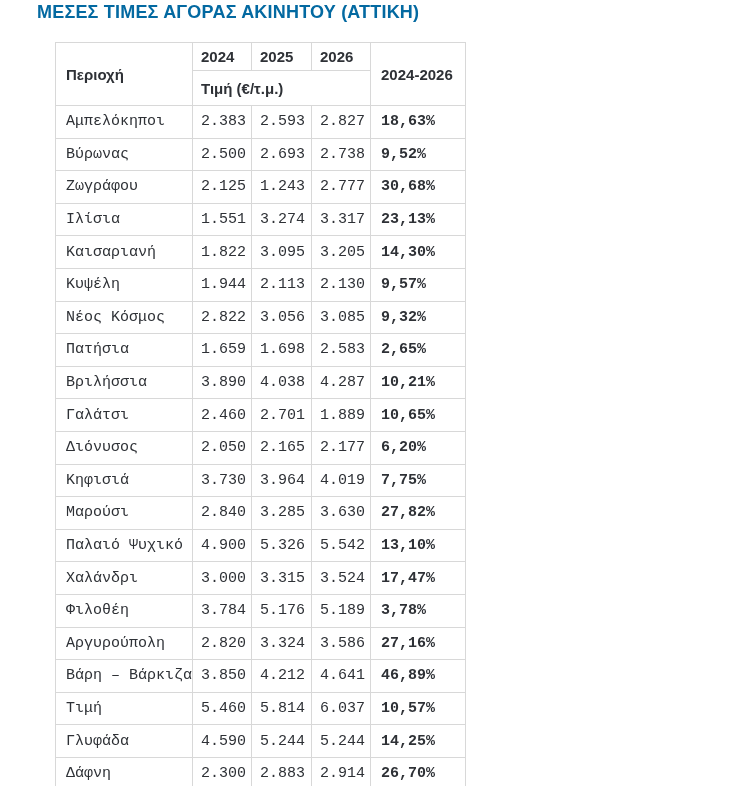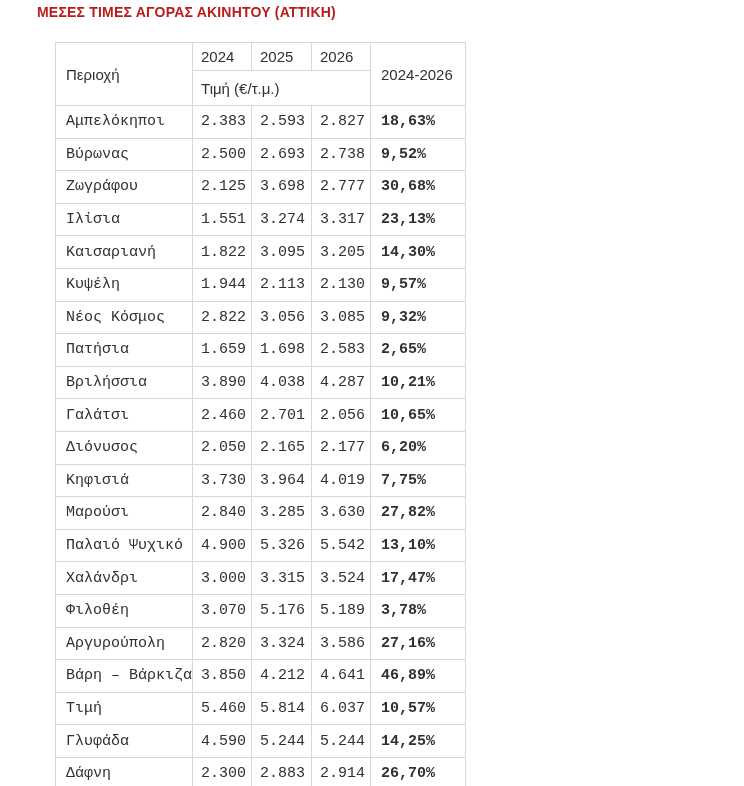--- a/index.html
+++ b/index.html
@@ -13,24 +13,24 @@
     overflow: hidden;
     position: relative;
     font-family: "Liberation Sans", sans-serif;
     color: #2e3136;
   }
   .page-title {
     position: absolute;
     left: 37px;
     top: 1px;
     margin: 0;
-    font-size: 14px;
+    font-size: 18px;
     line-height: 22px;
     font-weight: 700;
-    color: #b91c1c;
+    color: #0369a1;
     letter-spacing: 0.2px;
     white-space: nowrap;
   }
   table.price-table {
     position: absolute;
     left: 55px;
     top: 42px;
     border-collapse: collapse;
     table-layout: fixed;
     background: #ffffff;
@@ -48,21 +48,21 @@
   }
   .price-table col.c-region { width: 122px; }
   .price-table col.c-year   { width: 59px; }
   .price-table col.c-year2  { width: 60px; }
   .price-table col.c-range  { width: 95px; }
 
   .price-table thead tr.r-years { height: 28px; }
   .price-table thead tr.r-unit  { height: 35px; }
   .price-table tbody tr         { height: 32.6px; font-family: Liberation Mono, monospace; }
 
-  .price-table th { font-weight: 400; }
+  .price-table th { font-weight: 700; }
   .price-table .pad-lg { padding-left: 10px; }
   .price-table .pad-sm { padding-left: 8px; }
 
   .price-table td.cell-change { font-weight: 700; }
 </style>
 </head>
 <body>
 
 <h1 class="page-title">ΜΕΣΕΣ ΤΙΜΕΣ ΑΓΟΡΑΣ ΑΚΙΝΗΤΟΥ (ΑΤΤΙΚΗ)</h1>
 
@@ -100,21 +100,21 @@
         <td class="pad-lg cell-region">Βύρωνας</td>
         <td class="pad-sm cell-num">2.500</td>
         <td class="pad-sm cell-num">2.693</td>
         <td class="pad-sm cell-num">2.738</td>
         <td class="pad-lg cell-change">9,52%</td>
       </tr>
 
       <tr>
         <td class="pad-lg cell-region">Ζωγράφου</td>
         <td class="pad-sm cell-num">2.125</td>
-        <td class="pad-sm cell-num">3.698</td>
+        <td class="pad-sm cell-num">1.243</td>
         <td class="pad-sm cell-num">2.777</td>
         <td class="pad-lg cell-change">30,68%</td>
       </tr>
 
       <tr>
         <td class="pad-lg cell-region">Ιλίσια</td>
         <td class="pad-sm cell-num">1.551</td>
         <td class="pad-sm cell-num">3.274</td>
         <td class="pad-sm cell-num">3.317</td>
         <td class="pad-lg cell-change">23,13%</td>
@@ -157,21 +157,21 @@
         <td class="pad-sm cell-num">3.890</td>
         <td class="pad-sm cell-num">4.038</td>
         <td class="pad-sm cell-num">4.287</td>
         <td class="pad-lg cell-change">10,21%</td>
       </tr>
 
       <tr>
         <td class="pad-lg cell-region">Γαλάτσι</td>
         <td class="pad-sm cell-num">2.460</td>
         <td class="pad-sm cell-num">2.701</td>
-        <td class="pad-sm cell-num">2.056</td>
+        <td class="pad-sm cell-num">1.889</td>
         <td class="pad-lg cell-change">10,65%</td>
       </tr>
 
       <tr>
         <td class="pad-lg cell-region">Διόνυσος</td>
         <td class="pad-sm cell-num">2.050</td>
         <td class="pad-sm cell-num">2.165</td>
         <td class="pad-sm cell-num">2.177</td>
         <td class="pad-lg cell-change">6,20%</td>
       </tr>
@@ -203,21 +203,21 @@
       <tr>
         <td class="pad-lg cell-region">Χαλάνδρι</td>
         <td class="pad-sm cell-num">3.000</td>
         <td class="pad-sm cell-num">3.315</td>
         <td class="pad-sm cell-num">3.524</td>
         <td class="pad-lg cell-change">17,47%</td>
       </tr>
 
       <tr>
         <td class="pad-lg cell-region">Φιλοθέη</td>
-        <td class="pad-sm cell-num">3.070</td>
+        <td class="pad-sm cell-num">3.784</td>
         <td class="pad-sm cell-num">5.176</td>
         <td class="pad-sm cell-num">5.189</td>
         <td class="pad-lg cell-change">3,78%</td>
       </tr>
 
       <tr>
         <td class="pad-lg cell-region">Αργυρούπολη</td>
         <td class="pad-sm cell-num">2.820</td>
         <td class="pad-sm cell-num">3.324</td>
         <td class="pad-sm cell-num">3.586</td>

